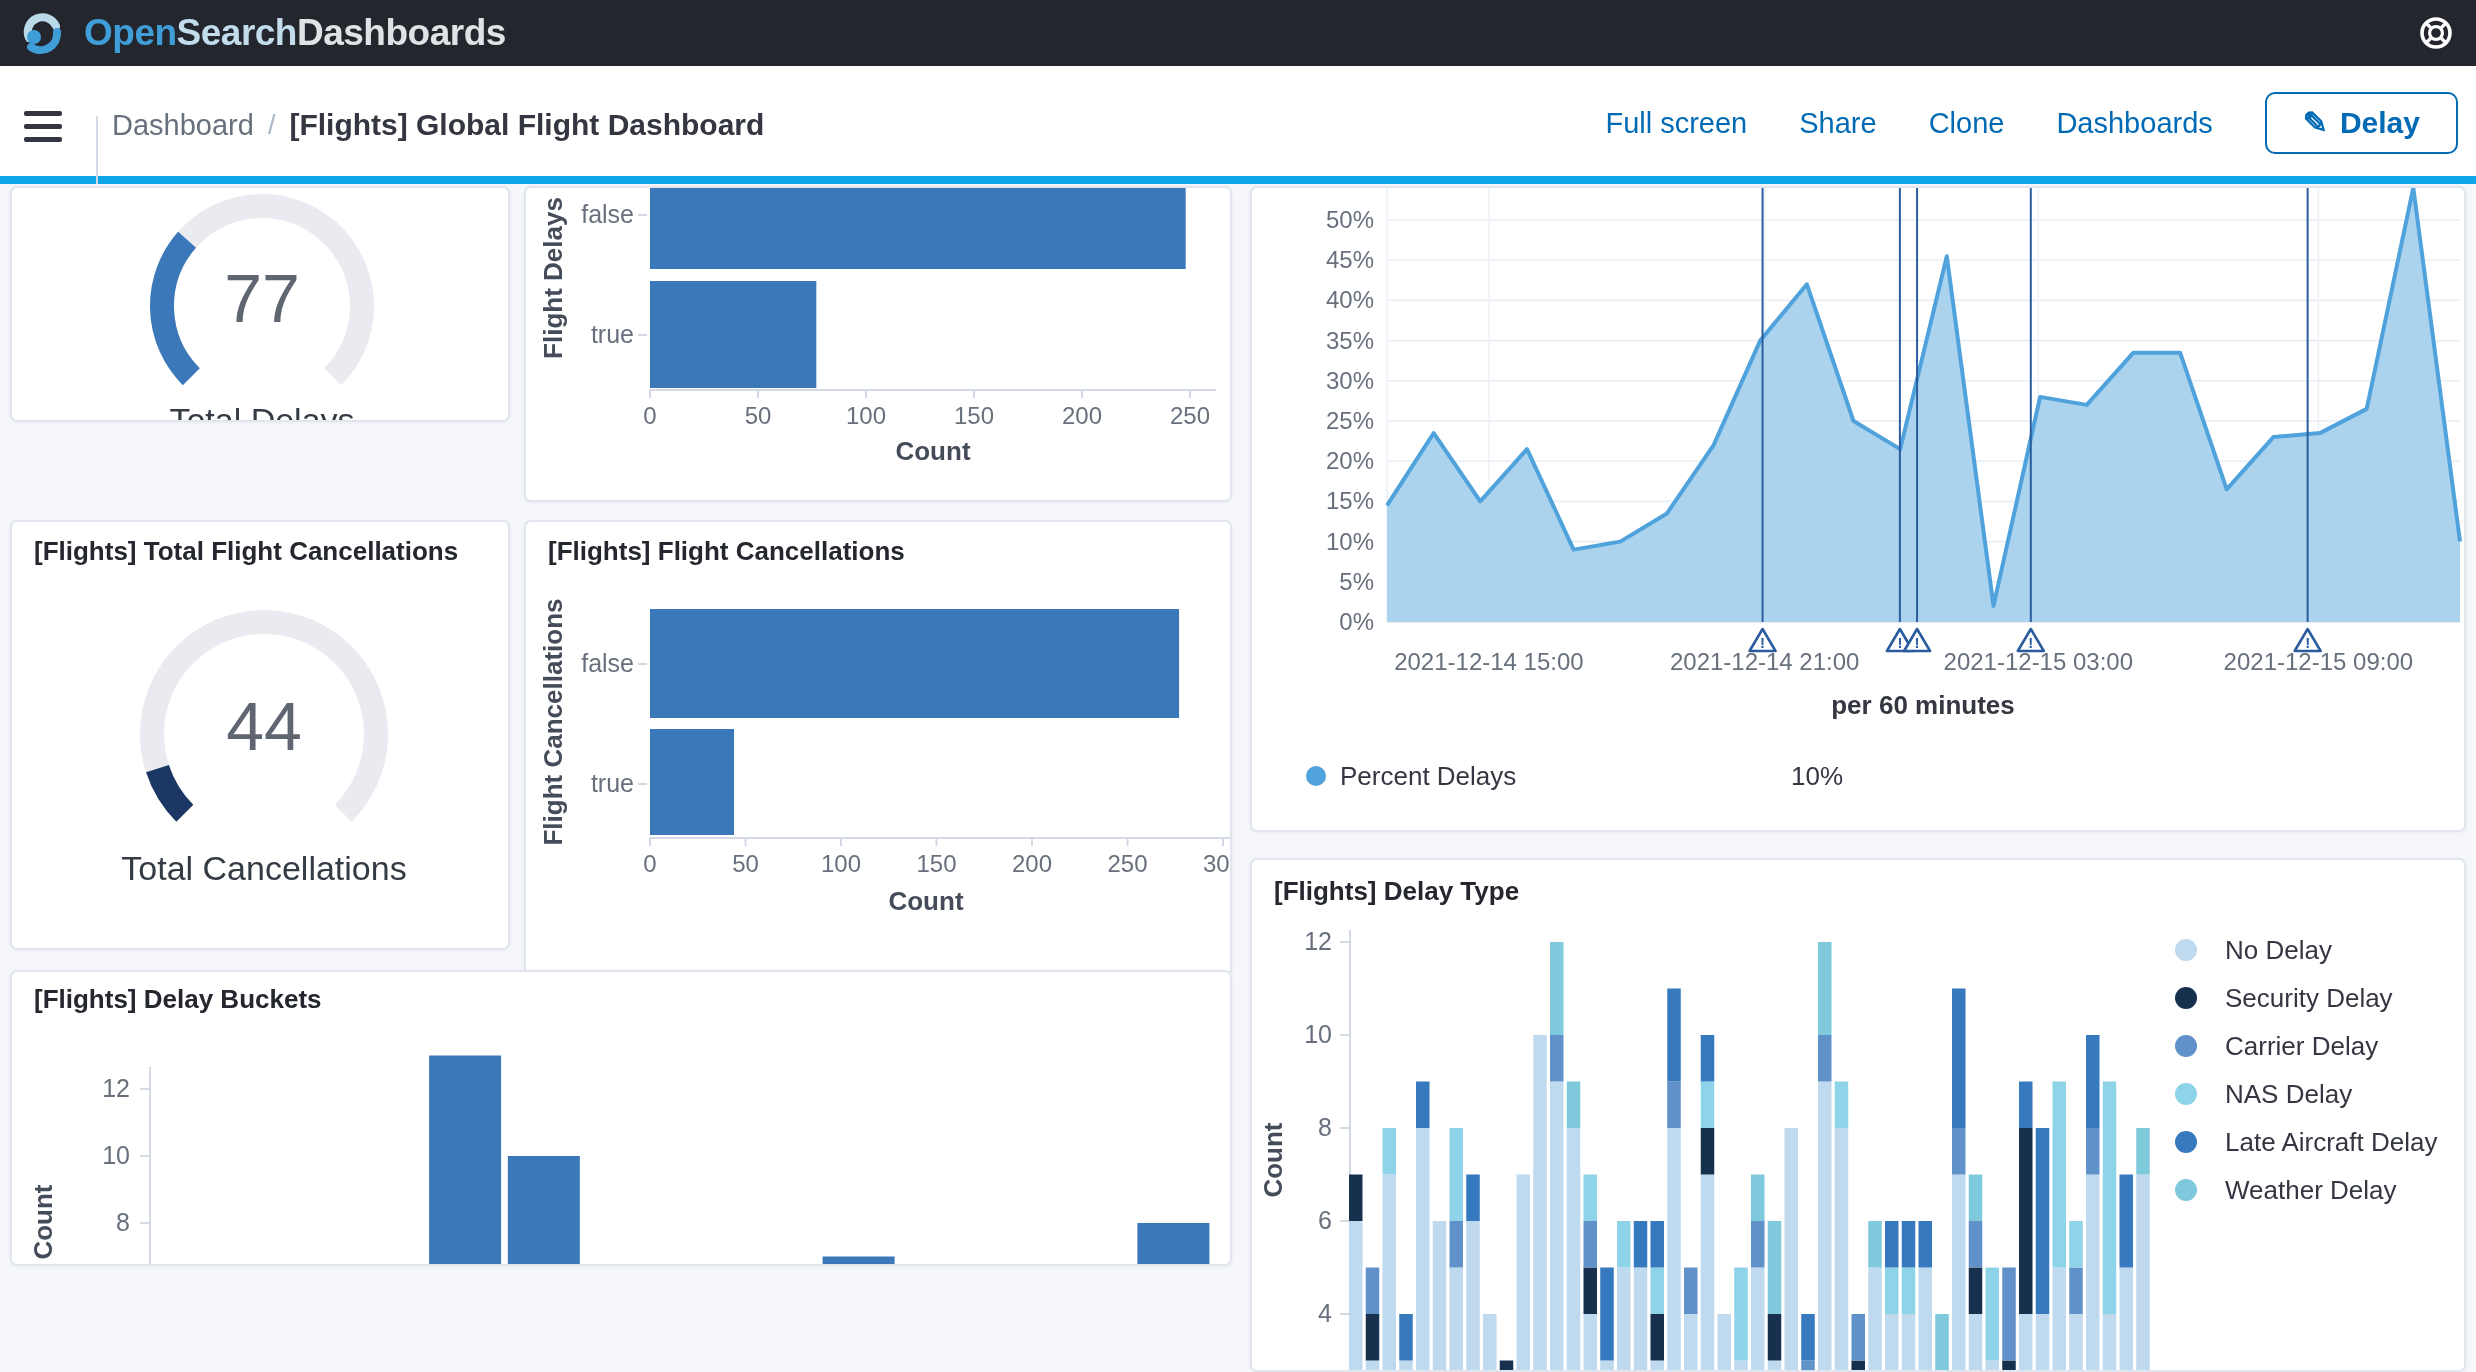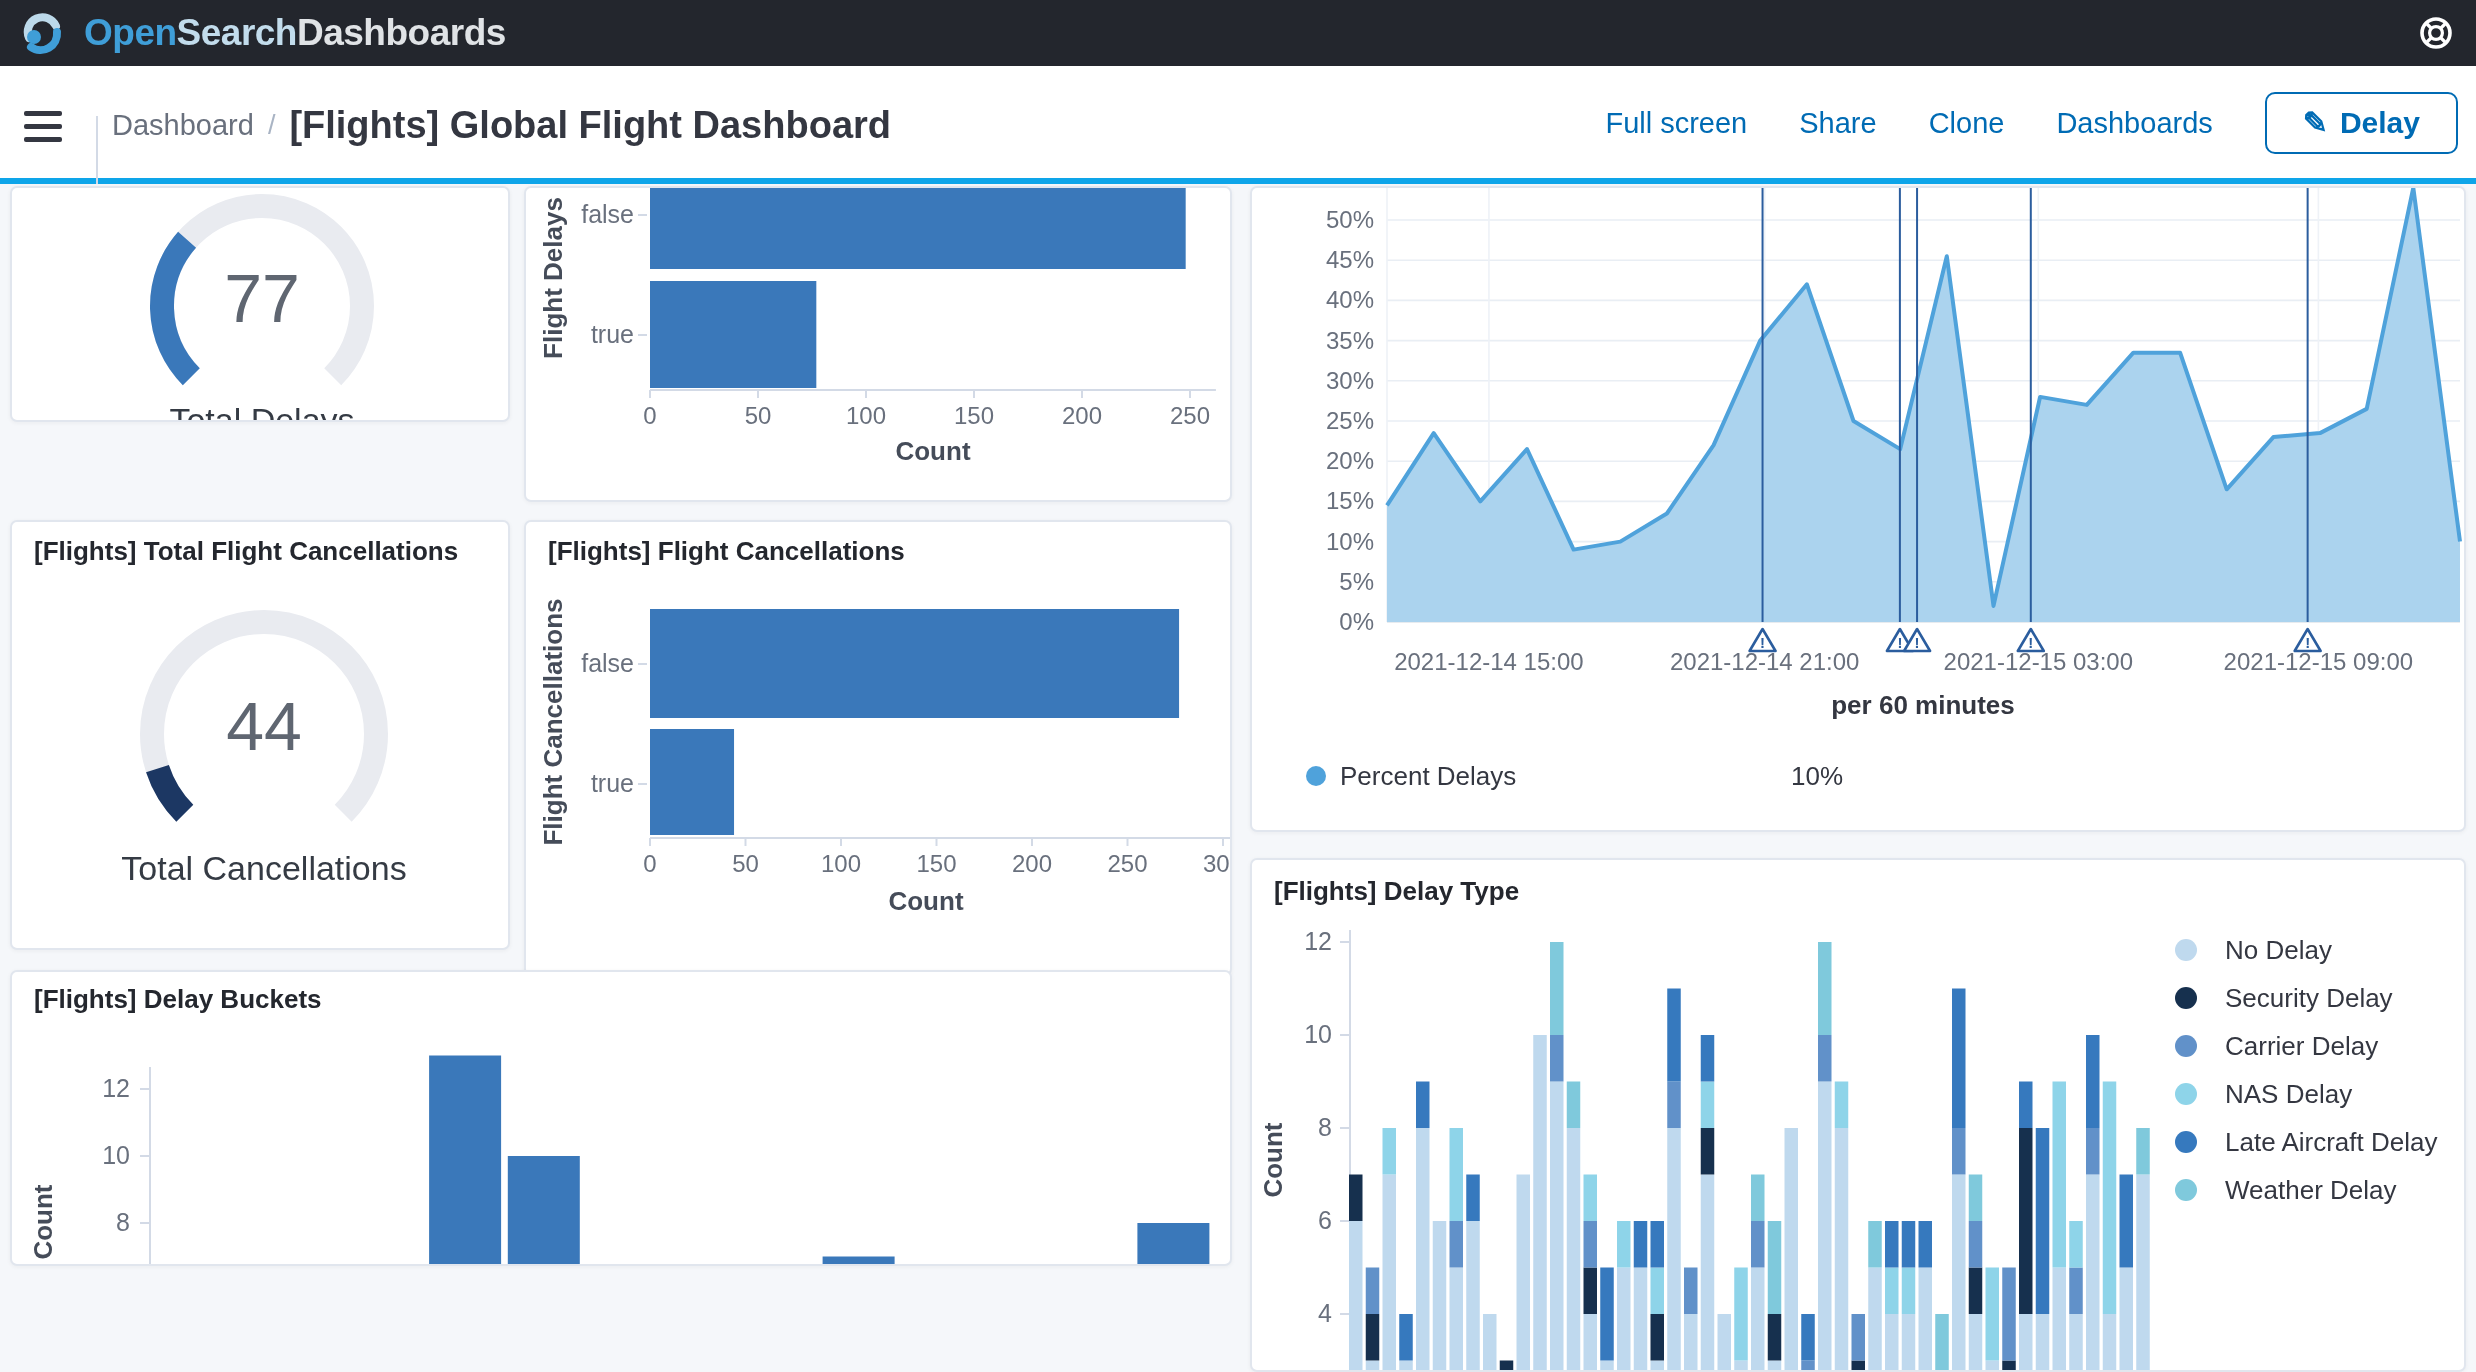--- a/index.html
+++ b/index.html
@@ -6,28 +6,28 @@
   body{width:2476px;height:1372px;position:relative;overflow:hidden;
        background:#f5f7fa;font-family:"Liberation Sans",sans-serif;}
   
   .topbar{position:absolute;left:0;top:0;width:2476px;height:66px;background:#23262d;
           display:flex;align-items:center;}
   .logo-mark{margin-left:20px;width:46px;height:46px;flex:0 0 auto;}
   .brand{margin-left:18px;font-size:37px;font-weight:700;letter-spacing:-0.5px;white-space:nowrap;}
   .help-btn{position:absolute;right:20px;top:13px;width:40px;height:40px;cursor:pointer;}
   
   .navbar{position:absolute;left:0;top:66px;width:2476px;height:118px;background:#ffffff;
-          border-bottom:6px solid #0ea5e9;box-sizing:border-box;}
+          border-bottom:8px solid #0ea5e9;box-sizing:border-box;}
   .hamburger{position:absolute;left:24px;top:37px;width:38px;height:44px;cursor:pointer;}
   .hamburger span{display:block;width:38px;height:5px;background:#343741;border-radius:2px;margin-top:8px;}
   .nav-divider{position:absolute;left:96px;top:50px;width:2px;height:68px;background:#d3dae6;}
   .crumbs{position:absolute;left:112px;top:0;height:118px;display:flex;align-items:center;}
   .crumb-root{color:#69707d;font-size:29px;cursor:pointer;}
   .crumb-sep{color:#a9b4c4;font-size:27px;margin:0 14px;}
-  .crumb-title{color:#343741;font-size:38px;font-weight:600;}
+  .crumb-title{color:#343741;font-size:30px;font-weight:600;}
   .navlinks{position:absolute;right:18px;top:0;height:114px;display:flex;align-items:center;gap:52px;margin-left:36px;}
   .navlink{color:#006bb4;font-size:29px;cursor:pointer;white-space:nowrap;}
   .edit-btn{display:flex;align-items:center;gap:12px;border:2px solid #006bb4;border-radius:10px;
             color:#006bb4;font-size:30px;font-weight:600;padding:12px 36px;cursor:pointer;background:#fff;}
   .pencil{font-size:30px;line-height:1;}
   
   .panel{position:absolute;background:#ffffff;border:2px solid #e1e6ee;border-radius:7px;
          box-sizing:border-box;overflow:hidden;box-shadow:0 1px 4px rgba(32,38,47,.05);}
   .panel-title{position:absolute;left:22px;font-size:26px;font-weight:700;color:#24272e;cursor:pointer;z-index:2;text-align:center;}
   .chart-svg{position:absolute;left:0;top:0;}

